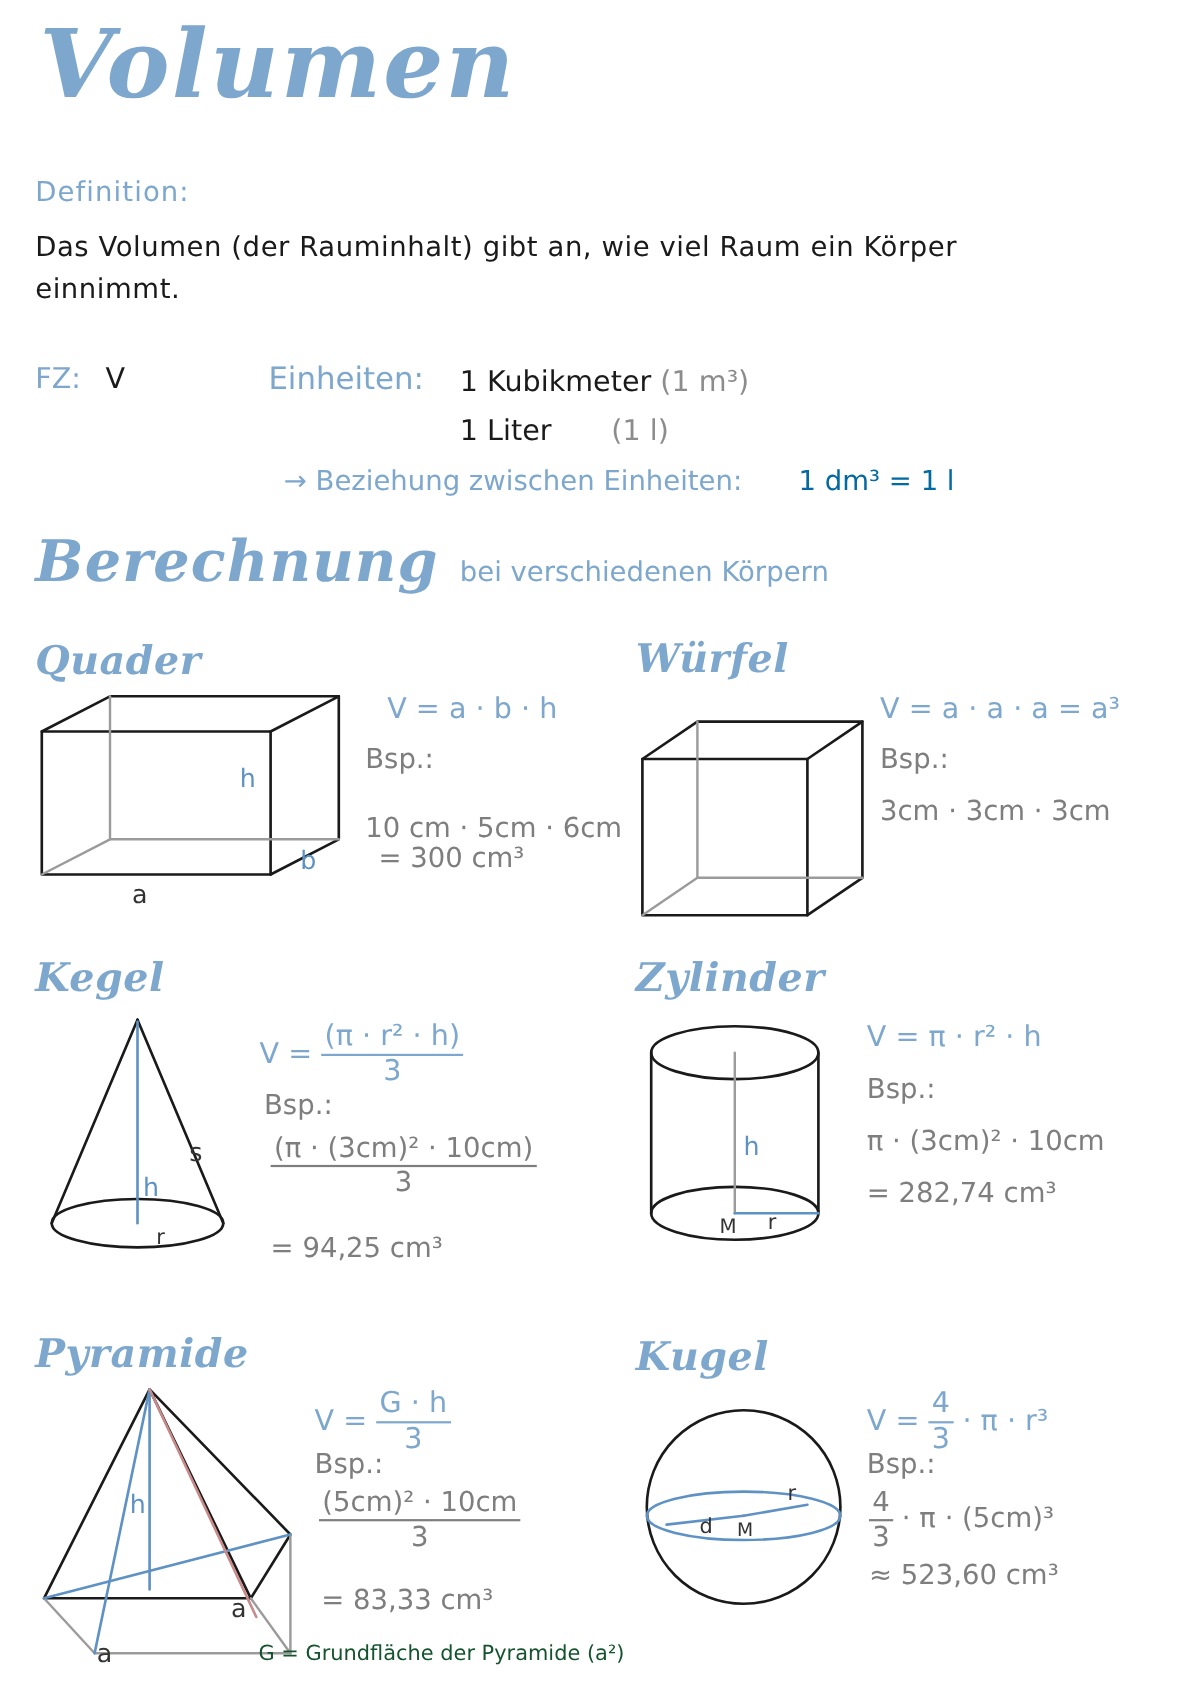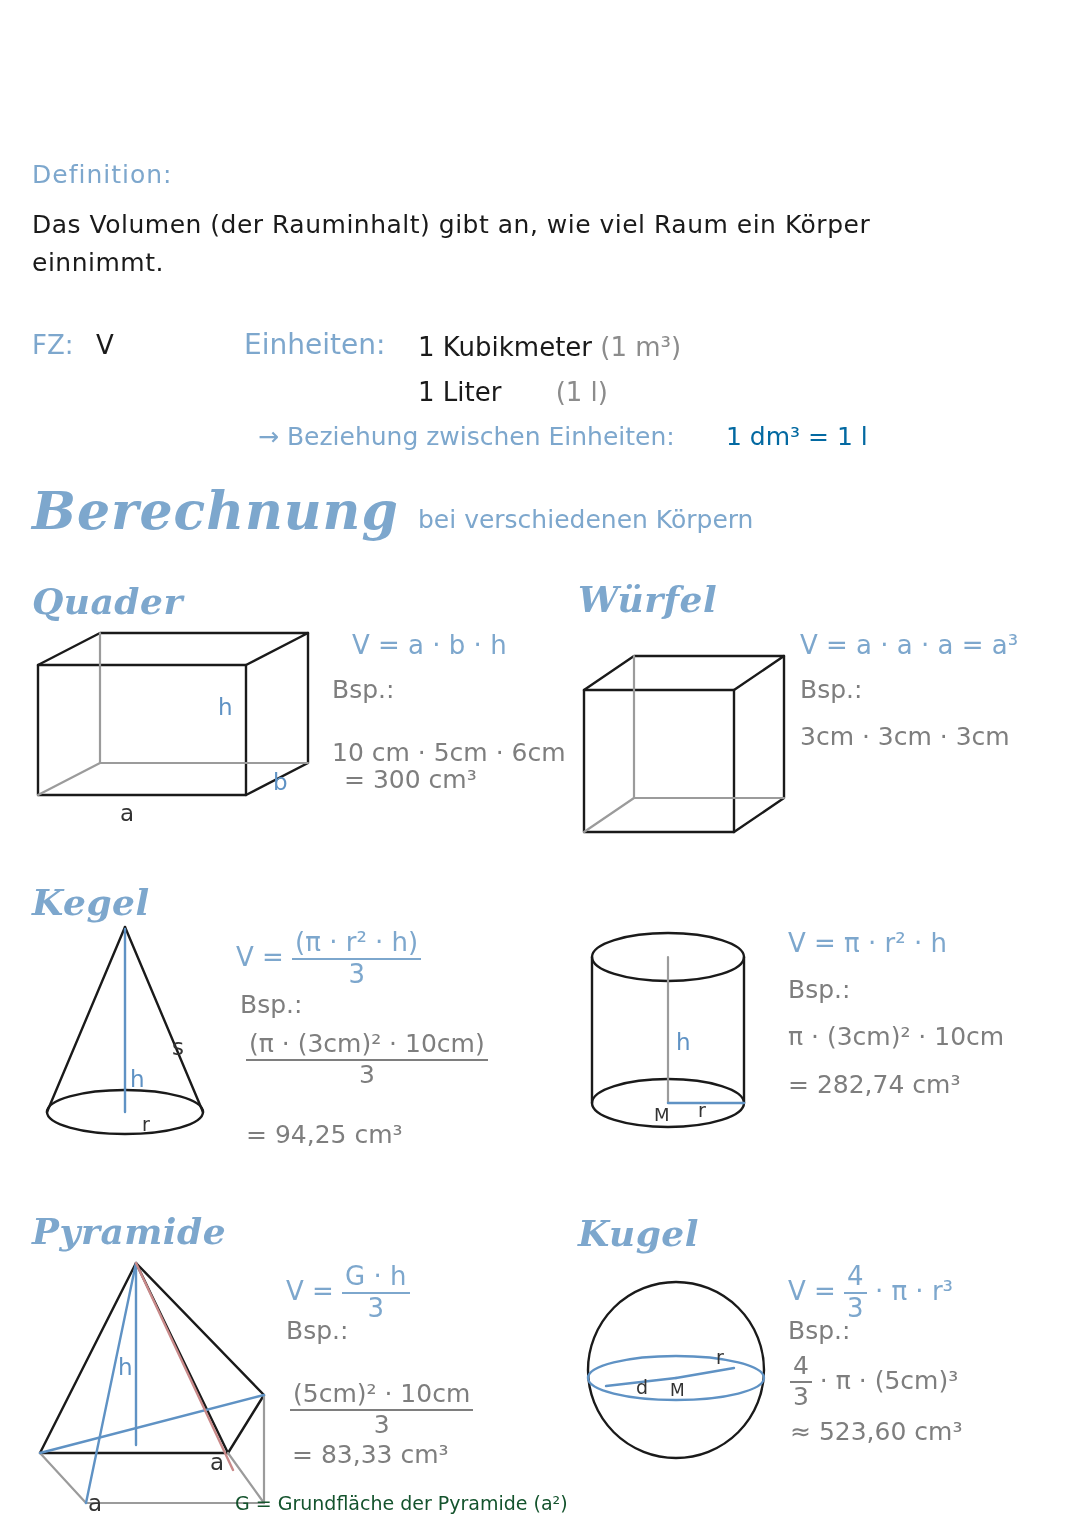--- a/index.html
+++ b/index.html
@@ -175,20 +175,21 @@
   .stroke-blue { stroke: #5f92c4; fill: none; stroke-width: 2.4; stroke-linecap: round; }
   .stroke-red { stroke: #c98a8a; fill: none; stroke-width: 2.4; stroke-linecap: round; }
   .lbl-blue { font-size: 23px; fill: #5f92c4; font-family: "DejaVu Sans", sans-serif; }
   .lbl-dark { font-size: 23px; fill: #333; font-family: "DejaVu Sans", sans-serif; }
 </style>
 </head>
 <body>
 
 <div class="page">
 
+  <div class="title">Volumen</div>
 
   <div class="def-label">Definition:</div>
   <div class="def-text">Das Volumen (der Rauminhalt) gibt an, wie viel Raum ein Körper einnimmt.</div>
 
   <div class="fz-label">FZ:</div>
   <div class="fz-value">V</div>
 
   <div class="einheiten-label">Einheiten:</div>
   <div class="einheit-1">
     <span>1 Kubikmeter</span>
@@ -225,21 +226,21 @@
     <path class="stroke-dark" d="M8,40 L158,40 L158,182 L8,182 Z"></path>
     <path class="stroke-dark" d="M8,40 L58,6 L208,6 L158,40"></path>
     <path class="stroke-dark" d="M208,6 L208,148 L158,182"></path>
     <path class="stroke-grey" d="M8,182 L58,148 L208,148"></path>
     <path class="stroke-grey" d="M58,6 L58,148"></path>
   </svg>
   <div class="formula" style="left:800px; top:630px;">V = a · a · a = a³</div>
   <div class="bsp-label" style="left:800px; top:675px;">Bsp.:</div>
   <div class="bsp-line" style="left:800px; top:722px;">3cm · 3cm · 3cm</div>
 
-  <div class="shape-title" style="left:32px; top:868px;margin-top:13px;">Kegel</div>
+  <div class="shape-title" style="left:32px; top:868px;">Kegel</div>
   <svg style="left:30px; top:915px;" width="230" height="230" viewBox="0 0 230 230">
     <ellipse class="stroke-dark" cx="95" cy="197" rx="78" ry="22"></ellipse>
     <path class="stroke-dark" d="M95,12 L17,197"></path>
     <path class="stroke-dark" d="M95,12 L173,197"></path>
     <path class="stroke-blue" d="M95,14 L95,197"></path>
     <text class="lbl-blue" x="100" y="172">h</text>
     <text class="lbl-dark" x="142" y="140">s</text>
     <text class="lbl-dark" style="font-size:19px" x="112" y="216">r</text>
   </svg>
   <div class="formula" style="left:236px; top:928px;">
@@ -251,20 +252,21 @@
   </div>
   <div class="bsp-label" style="left:240px; top:990px;">Bsp.:</div>
   <div class="bsp-line" style="left:246px; top:1030px;">
     <span class="frac">
       <span class="num">(π · (3cm)² · 10cm)</span>
       <span class="den">3</span>
     </span>
   </div>
   <div class="bsp-line" style="left:246px; top:1120px;">= 94,25 cm³</div>
 
+  <div class="shape-title" style="left:578px; top:868px;">Zylinder</div>
   <svg style="left:576px; top:925px;" width="230" height="220" viewBox="0 0 230 220">
     <ellipse class="stroke-dark" cx="92" cy="32" rx="76" ry="24"></ellipse>
     <path class="stroke-dark" d="M16,32 L16,178"></path>
     <path class="stroke-dark" d="M168,32 L168,178"></path>
     <ellipse class="stroke-dark" cx="92" cy="178" rx="76" ry="24"></ellipse>
     <path class="stroke-grey" d="M92,32 L92,178"></path>
     <path class="stroke-blue" d="M92,178 L168,178"></path>
     <text class="lbl-blue" x="100" y="125">h</text>
     <text class="lbl-dark" style="font-size:18px" x="78" y="196">M</text>
     <text class="lbl-dark" style="font-size:19px" x="122" y="192">r</text>
@@ -290,21 +292,21 @@
     <text class="lbl-dark" x="60" y="256">a</text>
   </svg>
   <div class="formula" style="left:286px; top:1262px;">
     <span>V =</span>
     <span class="frac">
       <span class="num">G · h</span>
       <span class="den">3</span>
     </span>
   </div>
   <div class="bsp-label" style="left:286px; top:1316px;">Bsp.:</div>
-  <div class="bsp-line" style="left:290px; top:1352px;margin-top:28px;">
+  <div class="bsp-line" style="left:290px; top:1352px;">
     <span class="frac">
       <span class="num">(5cm)² · 10cm</span>
       <span class="den">3</span>
     </span>
   </div>
   <div class="bsp-line" style="left:292px; top:1440px;">= 83,33 cm³</div>
   <div class="note" style="left:216px; top:1492px;">G = Grundfläche der Pyramide (a²)</div>
 
   <div class="shape-title" style="left:578px; top:1212px;">Kugel</div>
   <svg style="left:576px; top:1270px;" width="220" height="200" viewBox="0 0 220 200">

